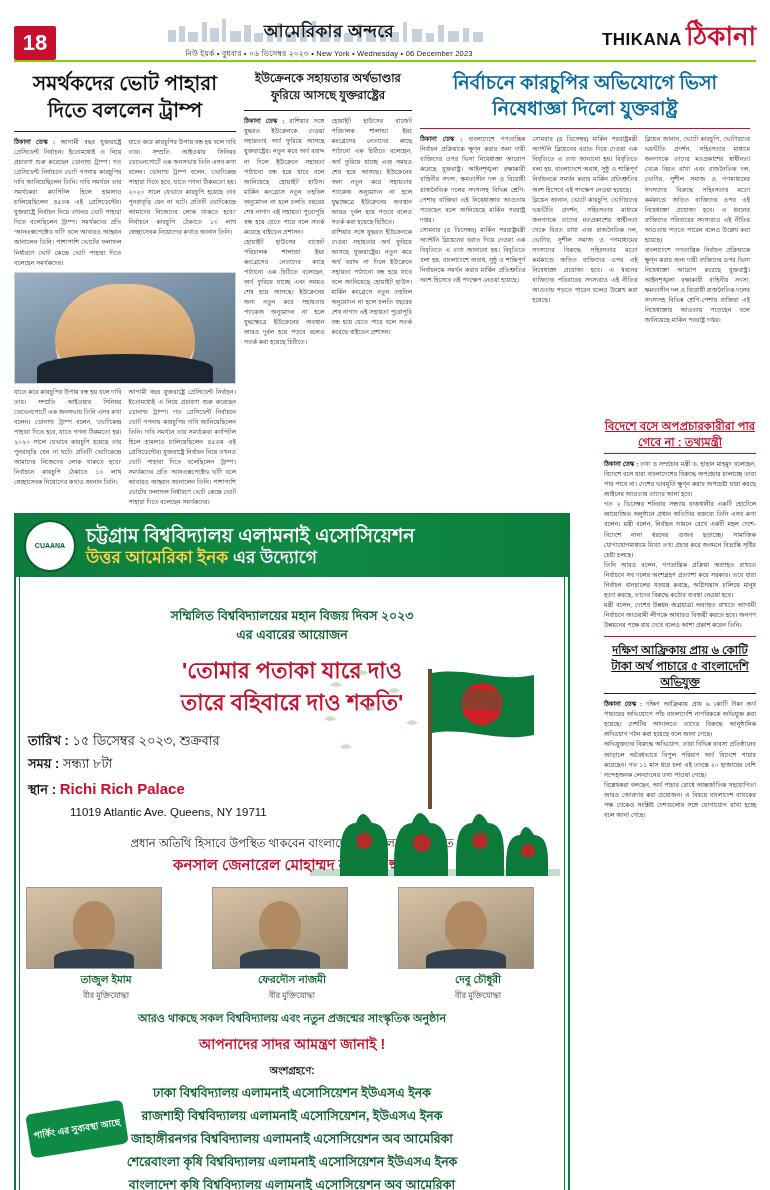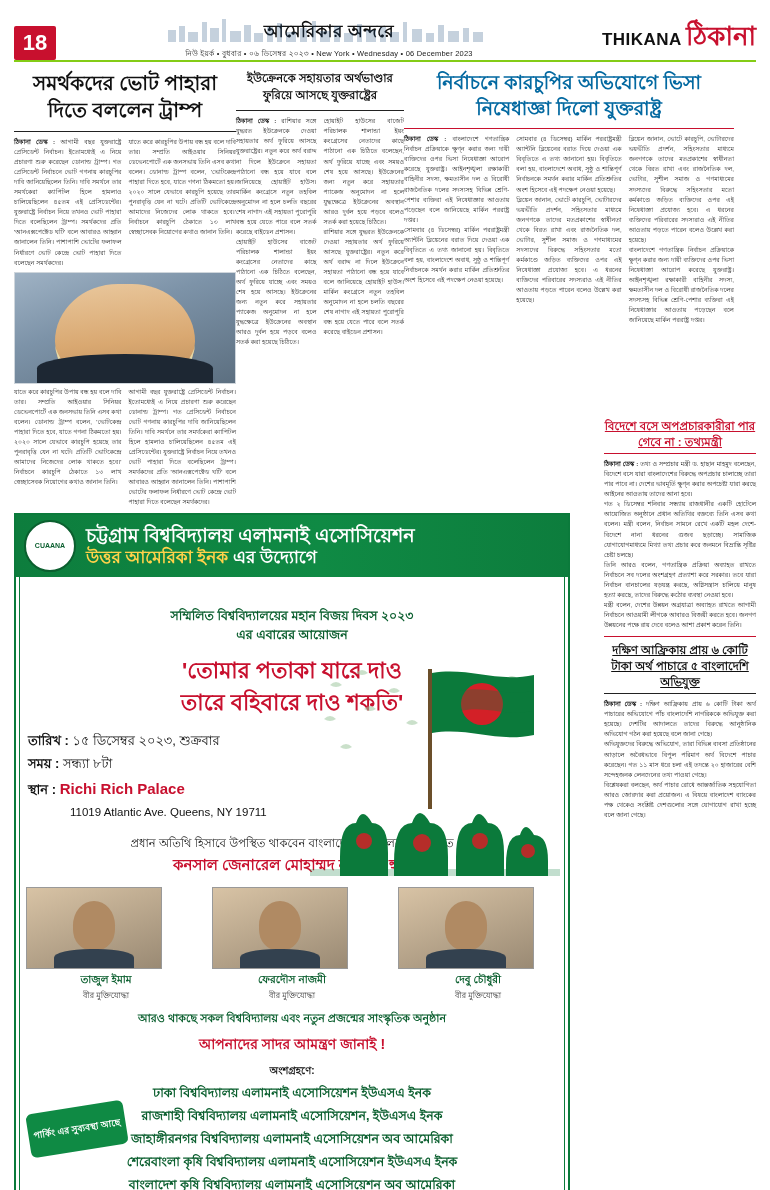--- a/index.html
+++ b/index.html
@@ -54,20 +54,21 @@
     text-align:right;
     display:flex; align-items:baseline; gap:4px;
   }
   .logo-en { font-size:17px; font-weight:bold; letter-spacing:.5px; }
   .logo-bn { font-size:26px; font-weight:bold; color:#c8102e; }
 
   
   .top-row {
     display:flex;
     margin-top:6px;
+    gap:8px;
   }
   .col-left  { width:222px; }
   .col-mid   { width:168px; }
   .col-right { width:330px; }
 
   .hl-left {
     font-size:20px; font-weight:bold; line-height:1.35;
     text-align:center; padding:2px 0 4px;
   }
   .hl-mid {

